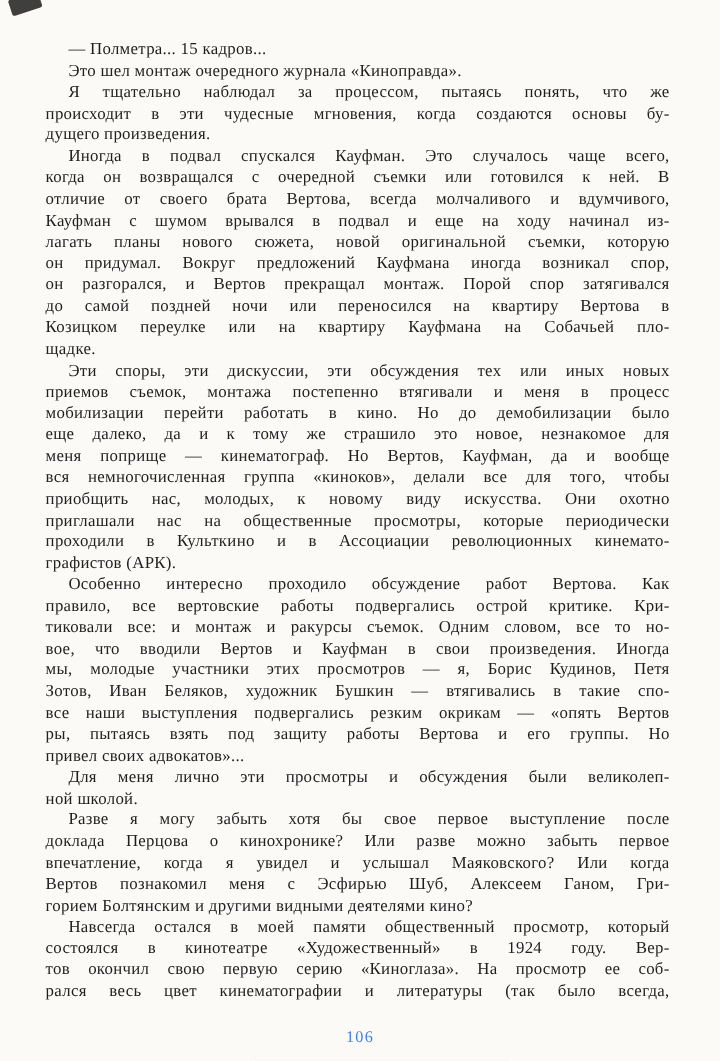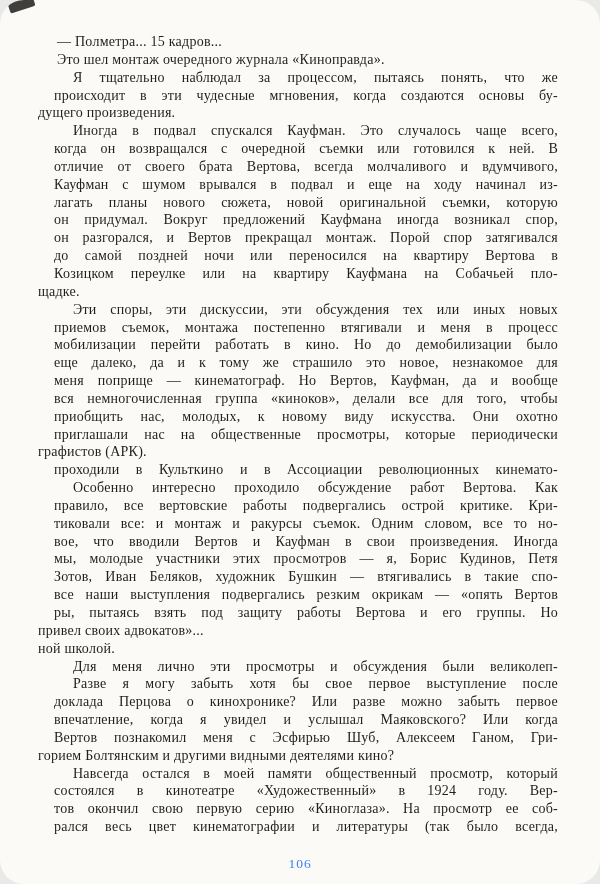--- a/index.html
+++ b/index.html
@@ -12,21 +12,20 @@
     background: #e9e9e7;
     font-family: "Liberation Serif", "DejaVu Serif", serif;
   }
   .page {
     position: relative;
     width: 600px;
     height: 884px;
     background: #fbfaf7;
     color: #1f1f1f;
     overflow: hidden;
-    border-radius: 24px;
   }
   .scan-artifact {
     position: absolute;
     left: 8px;
     top: -4px;
     width: 26px;
     height: 14px;
     background: #2a2a28;
     transform: rotate(-18deg);
     border-radius: 2px;
@@ -44,21 +43,20 @@
     margin: 0;
     padding: 0;
   }
   .line {
     line-height: 17.85px;
     white-space: normal;
   }
   .line.just {
     text-align: justify;
     text-align-last: justify;
-    margin-left: 16px;
   }
   .line.indent {
     text-indent: 19px;
   }
   .page-number {
     position: absolute;
     left: 0;
     top: 856px;
     width: 100%;
     text-align: center;
@@ -98,37 +96,37 @@
       </div>
       <div class="paragraph">
         <div class="line just indent">Эти споры, эти дискуссии, эти обсуждения тех или иных новых</div>
         <div class="line just">приемов съемок, монтажа постепенно втягивали и меня в процесс</div>
         <div class="line just">мобилизации перейти работать в кино. Но до демобилизации было</div>
         <div class="line just">еще далеко, да и к тому же страшило это новое, незнакомое для</div>
         <div class="line just">меня поприще — кинематограф. Но Вертов, Кауфман, да и вообще</div>
         <div class="line just">вся немногочисленная группа «киноков», делали все для того, чтобы</div>
         <div class="line just">приобщить нас, молодых, к новому виду искусства. Они охотно</div>
         <div class="line just">приглашали нас на общественные просмотры, которые периодически</div>
+        <div class="line just">проходили в Культкино и в Ассоциации революционных кинемато-</div>
         <div class="line">графистов (АРК).</div>
-        <div class="line just">проходили в Культкино и в Ассоциации революционных кинемато-</div>
       </div>
       <div class="paragraph">
         <div class="line just indent">Особенно интересно проходило обсуждение работ Вертова. Как</div>
         <div class="line just">правило, все вертовские работы подвергались острой критике. Кри-</div>
         <div class="line just">тиковали все: и монтаж и ракурсы съемок. Одним словом, все то но-</div>
         <div class="line just">вое, что вводили Вертов и Кауфман в свои произведения. Иногда</div>
         <div class="line just">мы, молодые участники этих просмотров — я, Борис Кудинов, Петя</div>
         <div class="line just">Зотов, Иван Беляков, художник Бушкин — втягивались в такие спо-</div>
         <div class="line just">все наши выступления подвергались резким окрикам — «опять Вертов</div>
         <div class="line just">ры, пытаясь взять под защиту работы Вертова и его группы. Но</div>
         <div class="line">привел своих адвокатов»...</div>
       </div>
       <div class="paragraph">
+        <div class="line just indent">Для меня лично эти просмотры и обсуждения были великолеп-</div>
         <div class="line">ной школой.</div>
-        <div class="line just indent">Для меня лично эти просмотры и обсуждения были великолеп-</div>
       </div>
       <div class="paragraph">
         <div class="line just indent">Разве я могу забыть хотя бы свое первое выступление после</div>
         <div class="line just">доклада Перцова о кинохронике? Или разве можно забыть первое</div>
         <div class="line just">впечатление, когда я увидел и услышал Маяковского? Или когда</div>
         <div class="line just">Вертов познакомил меня с Эсфирью Шуб, Алексеем Ганом, Гри-</div>
         <div class="line">горием Болтянским и другими видными деятелями кино?</div>
       </div>
       <div class="paragraph">
         <div class="line just indent">Навсегда остался в моей памяти общественный просмотр, который</div>

